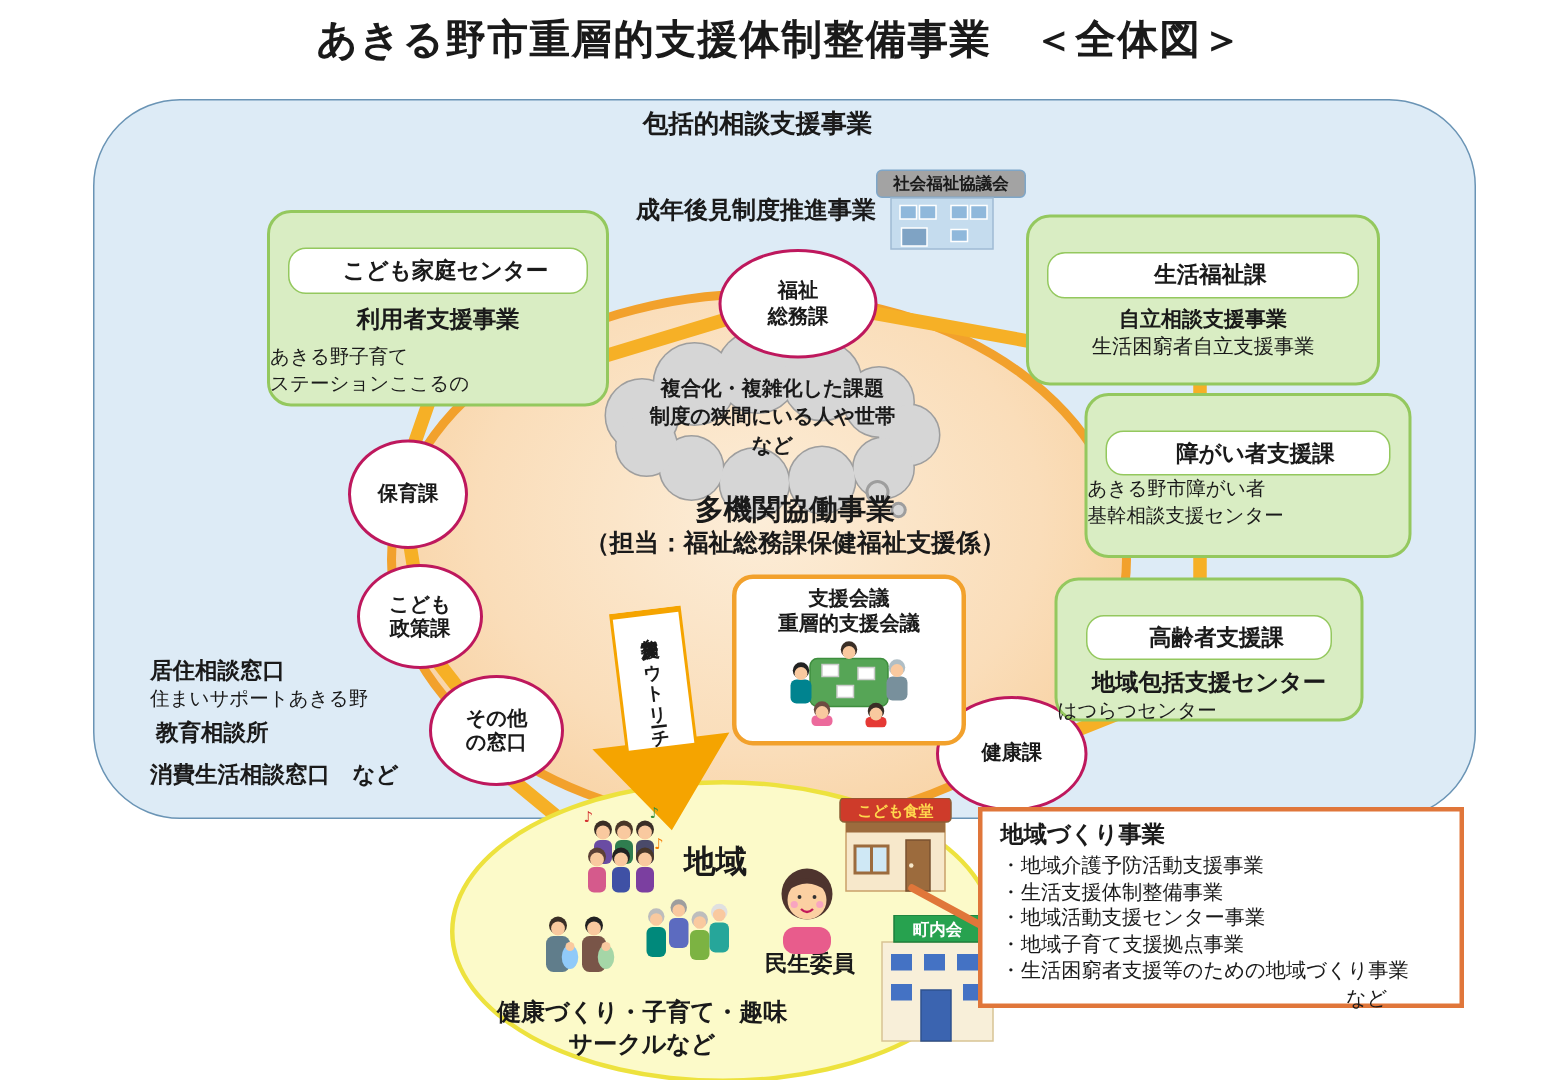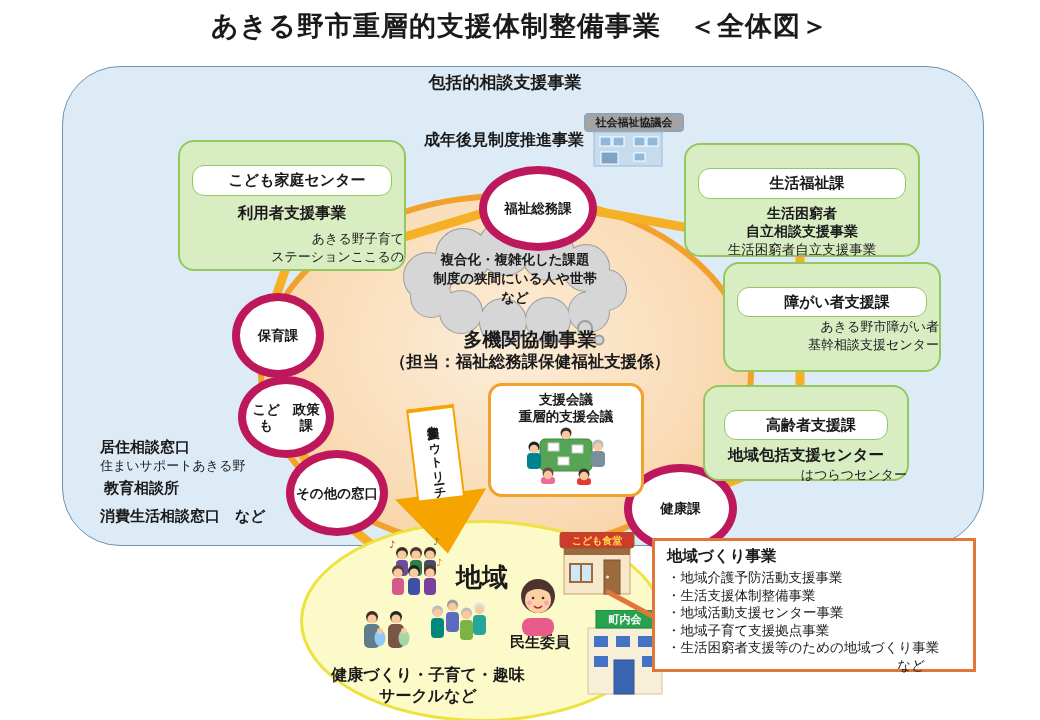--- a/index.html
+++ b/index.html
@@ -22,61 +22,61 @@
 
   .cloud-wrap{left:393px;top:222px;width:250px;height:128px;z-index:3;}
   .cloud-text{left:404px;top:250px;width:222px;text-align:center;font-size:13.5px;font-weight:600;line-height:19px;z-index:4;}
 
   .core-title{left:380px;top:327px;width:300px;text-align:center;font-size:19px;font-weight:700;z-index:4;}
   .core-subtitle{left:330px;top:351px;width:400px;text-align:center;font-size:16.5px;font-weight:700;z-index:4;}
 
   .yellow-ellipse{left:300px;top:520px;width:358px;height:196px;border-radius:50%;
                   background:#FCFAC9;border:3px solid #EDE23E;z-index:4;}
 
-  .circle-node{border-radius:50%;background:#fff;border:8px solid #be185d;display:flex;
-               flex-direction:row;align-items:center;justify-content:center;
+  .circle-node{border-radius:50%;background:#fff;border:2px solid #be185d;display:flex;
+               flex-direction:column;align-items:center;justify-content:center;
                font-size:13.5px;font-weight:600;line-height:1.2;z-index:5;text-align:center;}
   .c-fukushi{left:479px;top:166px;width:102px;height:69px;}
   .c-hoiku{left:232px;top:293px;width:76px;height:69px;}
   .c-kodomo{left:238px;top:376px;width:80px;height:66px;}
   .c-sonota{left:286px;top:450px;width:86px;height:70px;}
   .c-kenko{left:624px;top:464px;width:97px;height:73px;}
 
   .dept{background:#D9EDC3;border:2.5px solid #94C85E;border-radius:16px;z-index:5;}
   .dept-header{background:#fff;border:1.5px solid #94C85E;border-radius:12px;font-weight:700;
                font-size:15px;display:flex;align-items:center;justify-content:center;margin:23px auto 0;padding-left:10px;}
   .d-kodomo{left:178px;top:140px;width:224px;height:127px;}
   .d-kodomo .dept-header{width:188px;height:29px;}
   .d-seikatsu{left:684px;top:143px;width:232px;height:110px;}
   .d-seikatsu .dept-header{width:196px;height:29px;}
   .d-shogai{left:723px;top:262px;width:214px;height:106px;}
   .d-shogai .dept-header{width:178px;height:28px;}
   .d-korei{left:703px;top:385px;width:202px;height:92px;}
   .d-korei .dept-header{width:152px;height:28px;}
   .dept .program{font-size:15.5px;font-weight:700;text-align:center;margin-top:7px;}
   .dept .program-tight{font-size:14px;font-weight:700;text-align:center;line-height:1.3;margin-top:5px;}
-  .dept .detail{font-size:13px;text-align:right;line-height:1.35;margin-top:6px;}
+  .dept .detail{font-size:13px;text-align:left;line-height:1.35;margin-top:6px;}
   .dept .detail-tight{font-size:13.5px;text-align:center;line-height:1.3;margin-top:1px;}
 
   .meeting-box{left:488px;top:383px;width:150px;height:108px;background:#fff;border:3px solid #F2A12C;
                border-radius:14px;z-index:5;}
   .meeting-box .mline{text-align:center;font-size:13.5px;font-weight:600;line-height:17px;}
   .meeting-box .mline:first-child{margin-top:5px;}
 
   .arrow-wrap{left:383px;top:406px;width:112px;height:150px;z-index:5;transform:rotate(-7deg);}
   .arrow-textbox{position:absolute;left:34px;top:4px;width:44px;height:88px;background:#fff;
                  display:flex;justify-content:center;align-items:center;
                  writing-mode:vertical-rl;font-size:12px;font-weight:600;letter-spacing:1px;line-height:1.0;}
   .arrow-textbox span{display:block;margin:0 1px;}
 
   .left-list{z-index:2;}
   .ll-main{font-size:15px;font-weight:700;}
   .ll-sub{font-size:13px;}
 
-  .region-label{left:456px;top:560px;font-size:26px;font-weight:700;z-index:5;}
+  .region-label{left:456px;top:560px;font-size:21px;font-weight:700;z-index:5;}
   .minsei-label{left:510px;top:633px;font-size:15px;font-weight:700;z-index:5;}
   .region-note{left:328px;top:664px;width:200px;text-align:center;font-size:16px;font-weight:700;line-height:21px;z-index:5;}
 
   .shakyo-label{left:584px;top:113px;width:98px;height:17px;background:#a3a3a3;border:1.5px solid #7EA6C8;
                 border-radius:4px;font-size:11px;font-weight:600;display:flex;align-items:center;justify-content:center;z-index:2;}
 
   .community-box{left:652px;top:538px;width:324px;height:134px;background:#fff;border:3px solid #E0763A;
                  z-index:6;padding:5px 12px;box-sizing:border-box;}
   .community-box .cb-title{font-size:15.5px;font-weight:700;margin-bottom:2px;}
   .community-box .cb-item{font-size:13.5px;line-height:17.5px;}
@@ -187,21 +187,20 @@
     <div class="program">利用者支援事業</div>
     <div class="detail">
       <div>あきる野子育て</div>
       <div>ステーションここるの</div>
     </div>
   </div>
 
   <div class="abs dept d-seikatsu">
     <div class="dept-header">生活福祉課</div>
     <div class="program-tight">
-      <div>生活困窮者</div>
       <div>自立相談支援事業</div>
     </div>
     <div class="detail-tight">生活困窮者自立支援事業</div>
   </div>
 
   <div class="abs dept d-shogai">
     <div class="dept-header">障がい者支援課</div>
     <div class="detail" style="margin-top:1px;">
       <div>あきる野市障がい者</div>
       <div>基幹相談支援センター</div>

